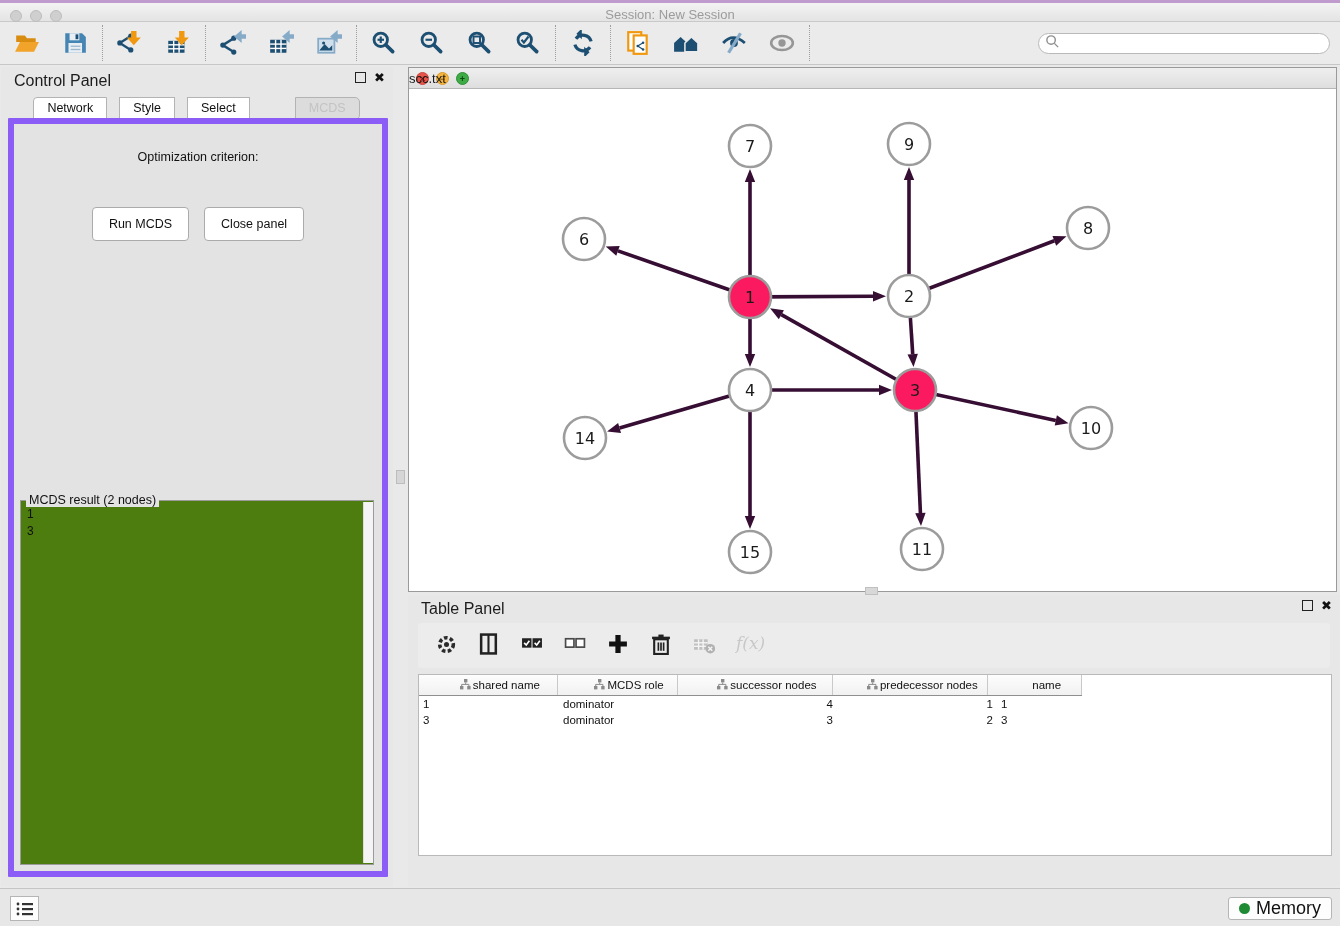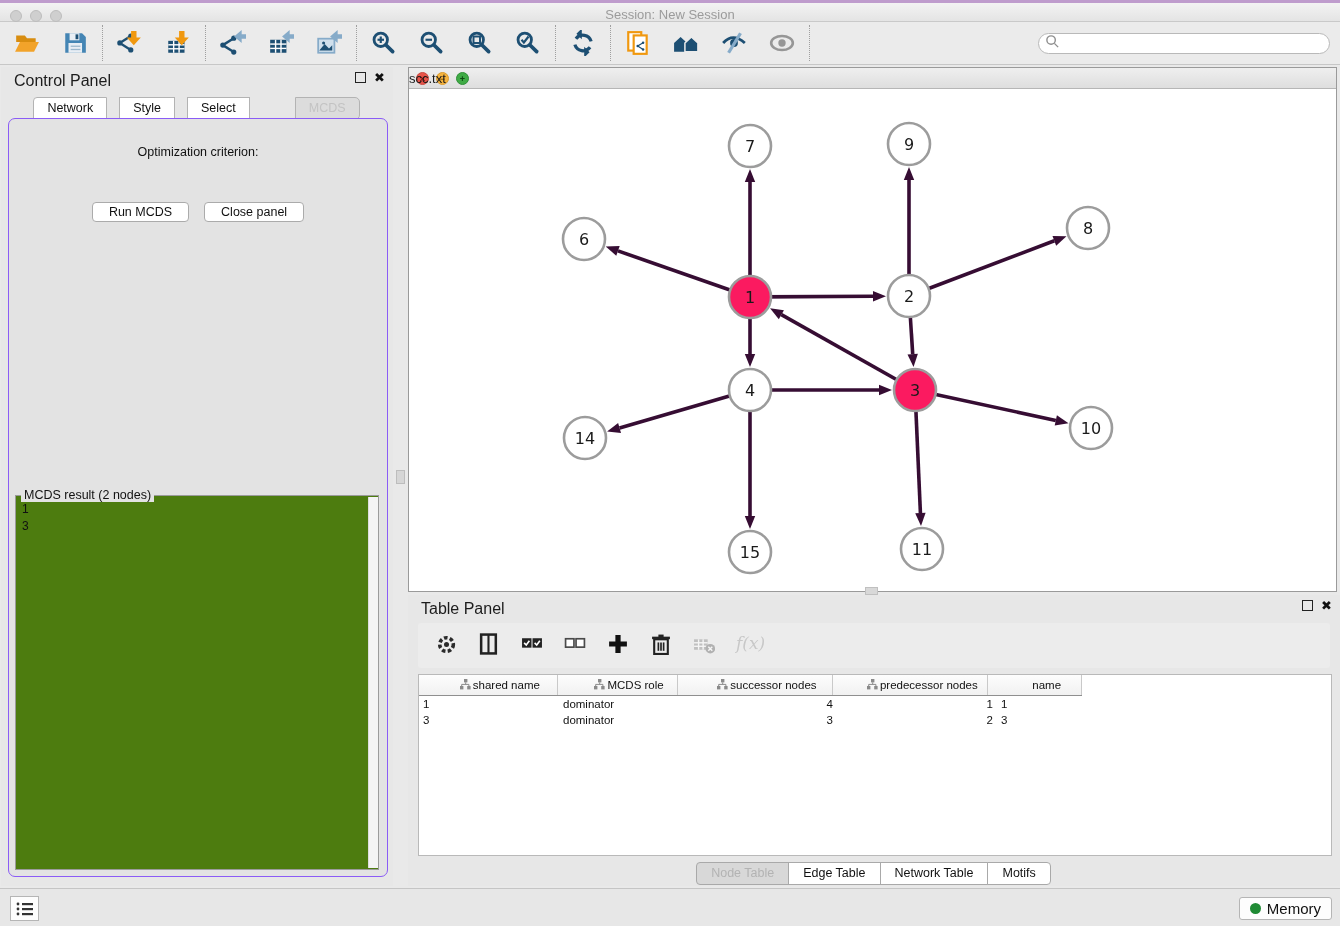--- a/index.html
+++ b/index.html
@@ -29,30 +29,30 @@
   .panel-head { position:absolute; left:0; top:0; right:0; height:26px; }
   .panel-head .ph-title { position:absolute; left:13px; top:5px; font-size:16px; color:#1c1c1c; }
   .ph-btns { position:absolute; right:8px; top:5px; display:flex; gap:8px; }
   .float-glyph { width:11px; height:11px; border:1.5px solid #222; display:inline-block; }
   .close-glyph { font-size:13px; font-weight:bold; color:#111; line-height:11px; }
   .cp-tabs { position:absolute; left:0; right:0; top:30px; display:flex; justify-content:center;gap:13px; }
   .cp-tab { background:#fff; border:1px solid #b3b3b3; margin-left:-1px; padding:3px 13px 4px; font-size:12.5px; color:#111; cursor:pointer; }
   .cp-tab:first-child { border-radius:4px 0 0 0; }
   .cp-tab.active { background:#dcdcdc; color:#c3c3c3; border-radius:0 5px 5px 0;margin-left:32px; }
   .cp-content { position:absolute; left:7px; right:5px; top:51px; bottom:9px; background:#e3e3e3;
-    border:1px solid #8b5cf6; border-radius:7px; }
+    border:6px solid #8b5cf6; border-radius:1px; }
   .opt-label { position:absolute; left:0; right:0; top:26px; text-align:center; font-size:12.5px; color:#111; }
   .mcds-select { position:absolute; left:37px; top:50px; width:310px; height:22px; background:#fff;
     border:1px solid #b0b0b0; border-radius:4px; font-size:12.5px; color:#111; display:flex; align-items:center;
     padding-left:9px; cursor:pointer; }
   .stepper { position:absolute; right:5px; top:3px; display:flex; flex-direction:column; gap:2px; align-items:center; }
   .tri-up { width:0; height:0; border-left:4px solid transparent; border-right:4px solid transparent; border-bottom:5px solid #6b6b6b; }
   .tri-dn { width:0; height:0; border-left:4px solid transparent; border-right:4px solid transparent; border-top:5px solid #6b6b6b; }
   .btn-row { position:absolute; left:0; right:0; top:83px; display:flex; justify-content:center; gap:15px; }
-  .push-btn { background:#fff; border:1px solid #ababab; border-radius:4px; height:20px; padding:0 16px;
+  .push-btn { background:#fff; border:1px solid #ababab; border-radius:4px; height:34px; padding:0 16px;
     font-size:12.5px; color:#111; cursor:pointer; font-family:inherit; }
   .result-box { position:absolute; left:6px; right:8px; top:376px; bottom:6px; border:1px solid #9b9b9b; background:#4d7c0f; }
   .result-label { position:absolute; left:5px; top:-8px; background:#e3e3e3; padding:0 3px; font-size:12.5px; color:#111; }
   .result-text { position:absolute; left:0; top:2px; right:11px; bottom:0; font-size:12px; color:#111;
     padding:3px 6px; line-height:17px; white-space:pre; overflow:hidden; }
   .result-scroll { position:absolute; right:0; top:1px; bottom:1px; width:10px; background:#f4f4f4; border-left:1px solid #ddd; }
 
   
   .v-splitter { position:absolute; left:393px; top:67px; width:15px; height:819px; background:#e9e9e9; }
   .v-handle { position:absolute; left:3px; top:403px; width:9px; height:14px; background:#d6d6d6; border:1px solid #bdbdbd; }
@@ -85,21 +85,21 @@
   .tp-tabs { position:absolute; left:0; right:0; bottom:1px; display:flex; justify-content:center; }
   .tp-tab { background:#fff; border:1px solid #a9a9a9; margin-left:-1px; padding:3px 14px 4px; font-size:12.5px; color:#111; cursor:pointer; }
   .tp-tab.active { background:#d8d8d8; color:#b3b3b3; border-radius:4px 0 0 4px; }
   .tp-tab:last-child { border-radius:0 4px 4px 0; }
 
   
   .statusbar { position:absolute; left:0; top:888px; width:1340px; height:38px; background:#e7e7e7; border-top:1px solid #c5c5c5; }
   .list-btn { position:absolute; left:10px; top:7px; width:29px; height:25px; background:#fdfdfd; border:1px solid #b5b5b5;
     display:flex; align-items:center; justify-content:center; cursor:pointer; }
   .memory-btn { position:absolute; right:8px; top:8px; height:23px; background:#fdfdfd; border:1px solid #b5b5b5;
-    border-radius:3px; display:flex; align-items:center; gap:6px; padding:0 10px; font-size:15px; color:#111; cursor:pointer; }
+    border-radius:3px; display:flex; align-items:center; gap:6px; padding:0 10px; font-size:18px; color:#111; cursor:pointer; }
   .mem-dot { width:11px; height:11px; border-radius:50%; background:#1f8a34; }
 </style>
 </head>
 <body>
 
 <div id="app">
 
   <div class="titlebar">
     <div class="traffic">
       <div class="dot"></div>
@@ -482,26 +482,20 @@
           <div class="td" style="width: 85px; text-align: left;">1</div>
         </div>
         <div class="tbl-row">
           <div class="td" style="width: 140px; text-align: left;">3</div>
           <div class="td" style="width: 117px; text-align: left;">dominator</div>
           <div class="td" style="width: 161px; text-align: right;">3</div>
           <div class="td" style="width: 160px; text-align: right;">2</div>
           <div class="td" style="width: 85px; text-align: left;">3</div>
         </div>
       </div>
-    <div class="tp-tabs" id="tp-tabs">
-        <div class="tp-tab active">Node Table</div>
-        <div class="tp-tab">Edge Table</div>
-        <div class="tp-tab">Network Table</div>
-        <div class="tp-tab">Motifs</div>
-      </div>
   </div>
 
   <div class="statusbar">
     <div class="list-btn">
       <svg width="18" height="14" viewBox="0 0 18 14">
         <circle cx="2" cy="2" r="1.4" fill="#333"></circle>
           <rect x="6" y="1" width="11" height="2.2" fill="#333"></rect>
         <circle cx="2" cy="7" r="1.4" fill="#333"></circle>
           <rect x="6" y="6" width="11" height="2.2" fill="#333"></rect>
         <circle cx="2" cy="12" r="1.4" fill="#333"></circle>

